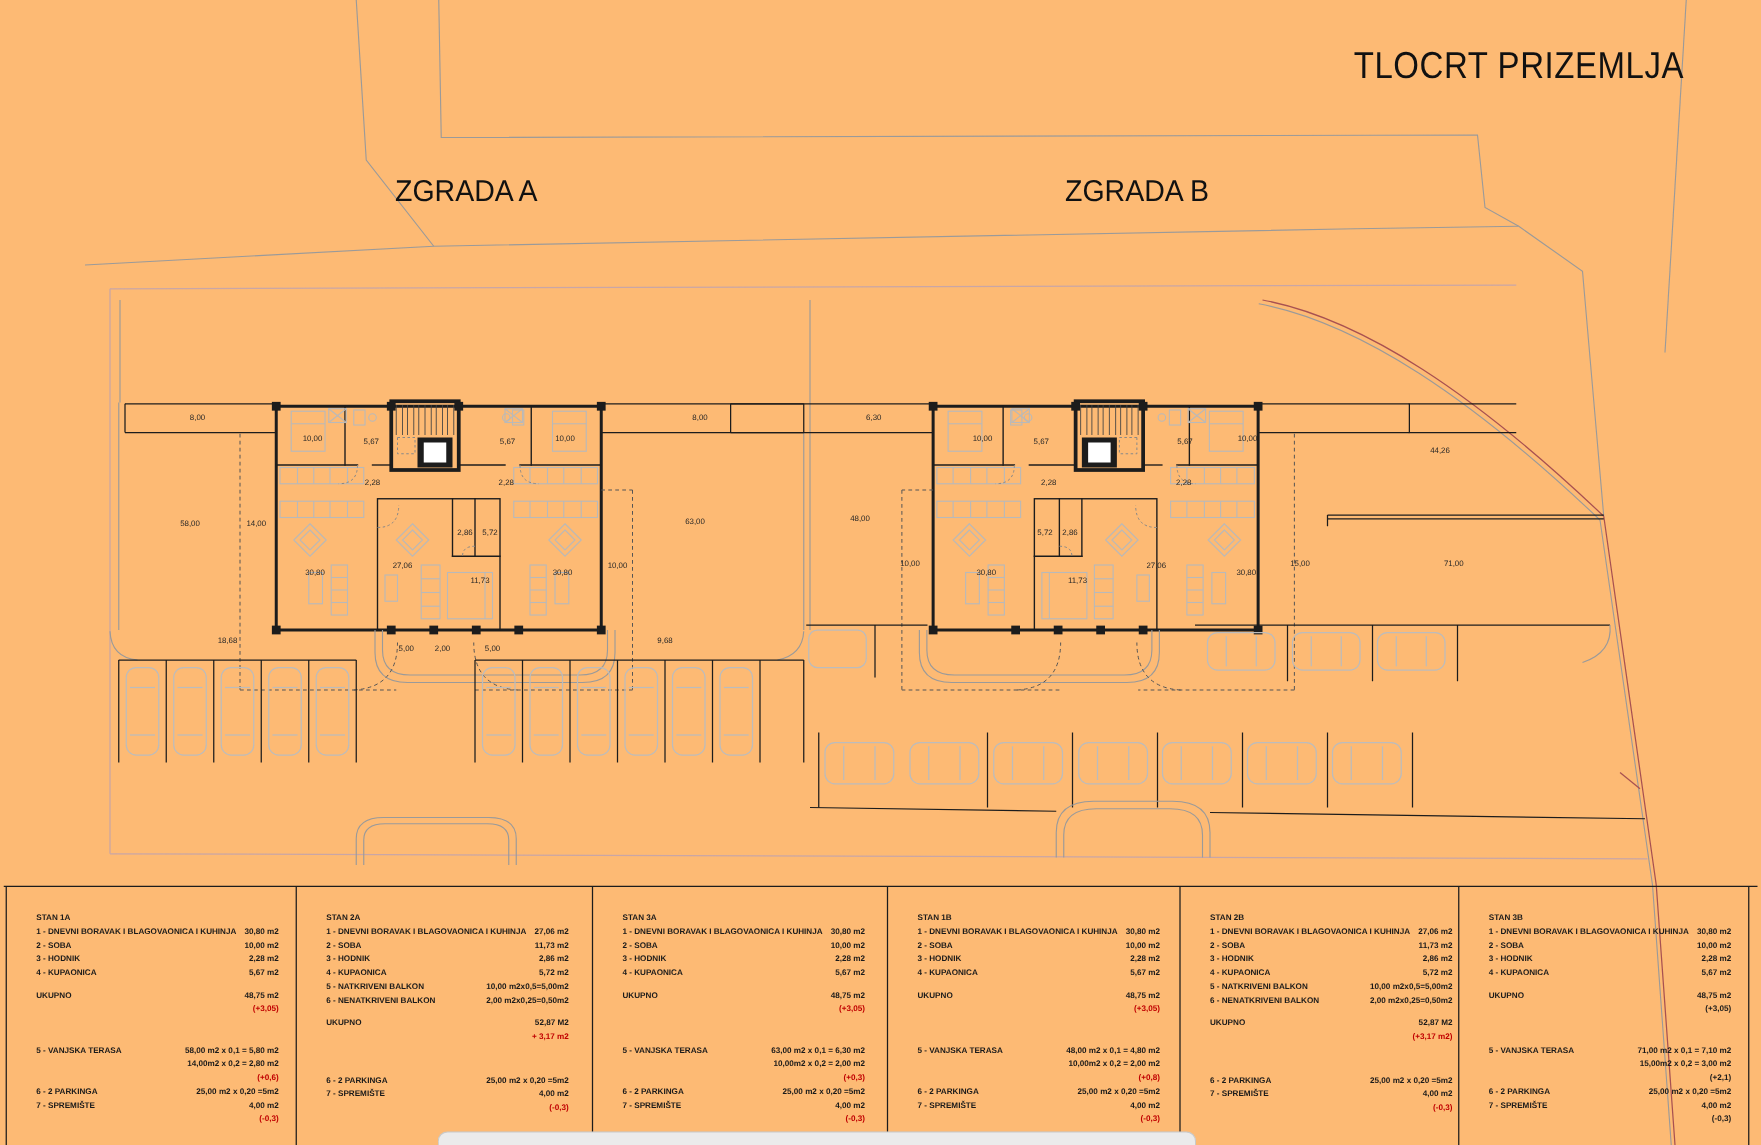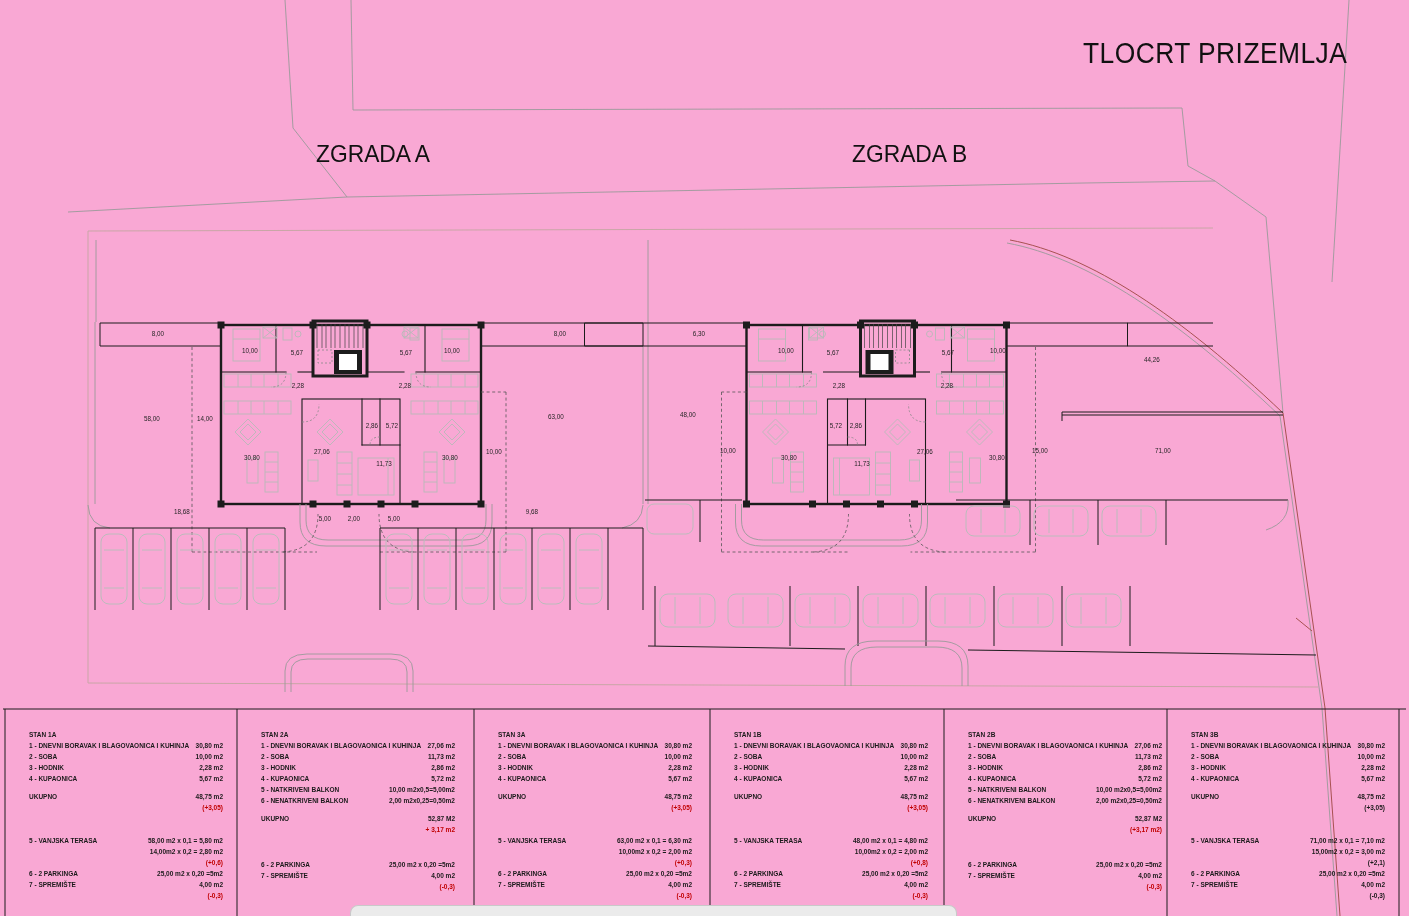--- a/index.html
+++ b/index.html
@@ -1,16 +1,16 @@
 <!DOCTYPE html>
 <html><head>
 <meta charset="utf-8">
 <style>
   html,body{margin:0;padding:0;background:#fff;}
-  .stage{position:relative;width:1409px;height:916px;background:#f9a8d4;overflow:hidden;
+  .stage{position:relative;width:1409px;height:916px;background:#fdba74;overflow:hidden;
          font-family:"Liberation Sans", sans-serif;}
   svg{position:absolute;left:0;top:0;z-index:0;}
 
   
   .w2{stroke:#1c1c1c;stroke-width:2.4;fill:none;stroke-linecap:square;}
   .w3{stroke:#1c1c1c;stroke-width:3;fill:none;stroke-linecap:square;}
   .w1{stroke:#1c1c1c;stroke-width:1.1;fill:none;stroke-linecap:square;}
   .pk{stroke:#1c1c1c;stroke-width:1;fill:none;}
   .f{stroke:#b9b9b9;stroke-width:.9;fill:none;}
   .car{stroke:#bcbcbc;stroke-width:1;fill:none;}

